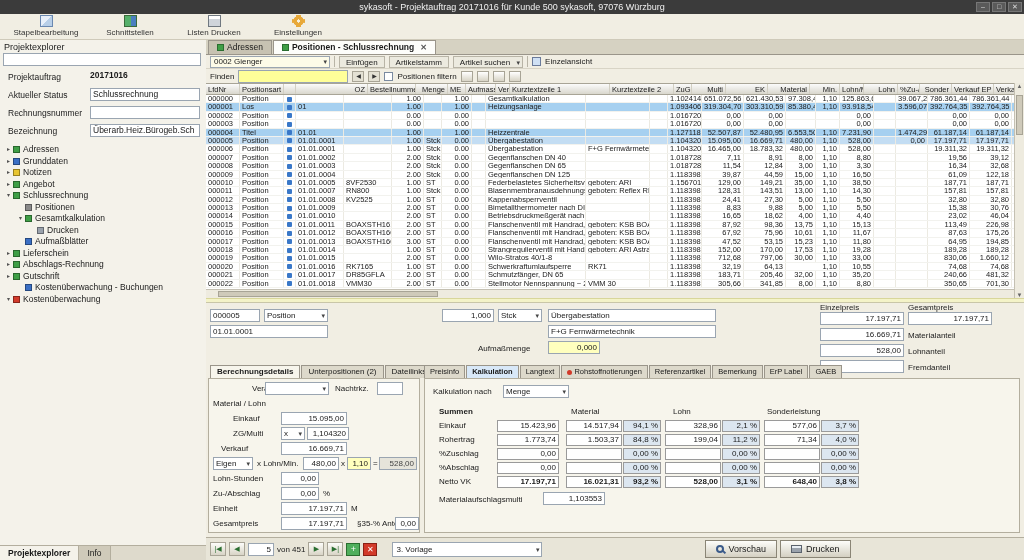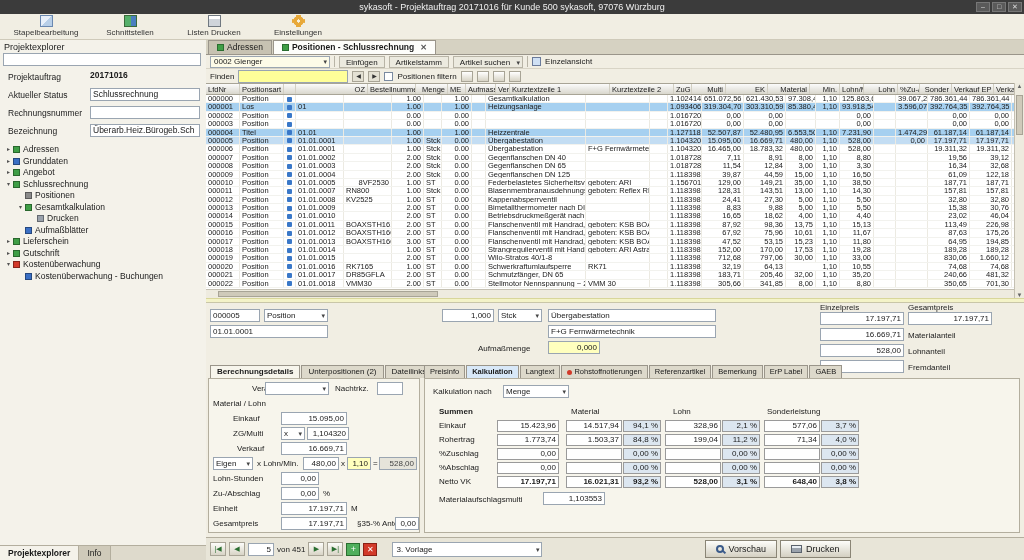--- a/index.html
+++ b/index.html
@@ -167,20 +167,25 @@
         <span class="tico" style="background: rgb(63, 158, 70);"></span>
         <span class="tlab">Adressen</span>
       </div>
       <div class="titem" style="padding-left: 4px;">
         <span class="texp">▸</span>
         <span class="tico" style="background: rgb(58, 111, 196);"></span>
         <span class="tlab">Grunddaten</span>
       </div>
       <div class="titem" style="padding-left: 4px;">
         <span class="texp">▸</span>
+        <span class="tico" style="background: rgb(232, 197, 48);"></span>
+        <span class="tlab">Notizen</span>
+      </div>
+      <div class="titem" style="padding-left: 4px;">
+        <span class="texp">▸</span>
         <span class="tico" style="background: rgb(63, 158, 70);"></span>
         <span class="tlab">Angebot</span>
       </div>
       <div class="titem" style="padding-left: 4px;">
         <span class="texp">▾</span>
         <span class="tico" style="background: rgb(63, 158, 70);"></span>
         <span class="tlab">Schlussrechnung</span>
       </div>
       <div class="titem" style="padding-left: 16px;">
         <span class="texp">&nbsp;</span>
@@ -203,31 +208,36 @@
         <span class="tlab">Aufmaßblätter</span>
       </div>
       <div class="titem" style="padding-left: 4px;">
         <span class="texp">▸</span>
         <span class="tico" style="background: rgb(63, 158, 70);"></span>
         <span class="tlab">Lieferschein</span>
       </div>
       <div class="titem" style="padding-left: 4px;">
         <span class="texp">▸</span>
         <span class="tico" style="background: rgb(63, 158, 70);"></span>
+        <span class="tlab">Abschlags-Rechnung</span>
+      </div>
+      <div class="titem" style="padding-left: 4px;">
+        <span class="texp">▸</span>
+        <span class="tico" style="background: rgb(63, 158, 70);"></span>
         <span class="tlab">Gutschrift</span>
+      </div>
+      <div class="titem" style="padding-left: 16px;">
+        <span class="texp">&nbsp;</span>
+        <span class="tico" style="background: rgb(58, 111, 196);"></span>
+        <span class="tlab">Kostenüberwachung - Buchungen</span>
       </div>
       <div class="titem" style="padding-left: 4px;">
         <span class="texp">▾</span>
         <span class="tico" style="background: rgb(210, 58, 42);"></span>
         <span class="tlab">Kostenüberwachung</span>
-      </div>
-      <div class="titem" style="padding-left: 16px;">
-        <span class="texp">&nbsp;</span>
-        <span class="tico" style="background: rgb(58, 111, 196);"></span>
-        <span class="tlab">Kostenüberwachung - Buchungen</span>
       </div>
     </div>
 
   <div class="sb-tabs">
     <div class="sb-tab active">Projektexplorer</div>
     <div class="sb-tab">Info</div>
   </div>
 </div>
 
 <div class="main">
@@ -531,21 +541,21 @@
         <div class="gc" style="width: 22px; text-align: right;"></div>
         <div class="gc" style="width: 32px; text-align: right;"></div>
         <div class="gc" style="width: 42px; text-align: right;">61,09</div>
         <div class="gc" style="width: 42px; text-align: right;">122,18</div>
       </div>
       <div class="grow normal">
         <div class="gc" style="width: 34px; text-align: left;">000010</div>
         <div class="gc" style="width: 44px; text-align: left;">Position</div>
         <div class="gc" style="width: 12px; text-align: center;"><span class="rowicon"></span></div>
         <div class="gc" style="width: 48px; text-align: left;">01.01.0005</div>
-        <div class="gc" style="width: 48px; text-align: right;">8VF2530</div>
+        <div class="gc" style="width: 48px; text-align: left;">8VF2530</div>
         <div class="gc" style="width: 32px; text-align: right;">1.00</div>
         <div class="gc" style="width: 18px; text-align: left;">ST</div>
         <div class="gc" style="width: 30px; text-align: right;">0.00</div>
         <div class="gc" style="width: 14px; text-align: left;"></div>
         <div class="gc" style="width: 100px; text-align: left;">Federbelastetes Sicherheitsventil</div>
         <div class="gc" style="width: 64px; text-align: left;">geboten: ARI</div>
         <div class="gc" style="width: 18px; text-align: left;"></div>
         <div class="gc" style="width: 34px; text-align: right;">1.156701</div>
         <div class="gc" style="width: 42px; text-align: right;">129,00</div>
         <div class="gc" style="width: 42px; text-align: right;">149,21</div>
@@ -894,21 +904,21 @@
 
       <div class="dlabel" style="left:4px; top:20px;">Material / Lohn</div>
 
       <div class="dlabel" style="left:24px; top:35px;">Einkauf</div>
       <div class="dbox num" style="left:72px; top:33px; width:66px;">15.095,00</div>
 
       <div class="dlabel" style="left:24px; top:50px;">ZG/Multi</div>
       <div class="dbox select" style="left:72px; top:48px; width:24px;">x</div>
       <div class="dbox num" style="left:98px; top:48px; width:42px;">1,104320</div>
 
-      <div class="dlabel" style="left:28px; top:65px;">Verkauf</div>
+      <div class="dlabel" style="left:12px; top:65px;">Verkauf</div>
       <div class="dbox num" style="left:72px; top:63px; width:66px;">16.669,71</div>
 
       <div class="dbox select" style="left:4px; top:78px; width:40px;">Eigen</div>
       <div class="dlabel" style="left:48px; top:80px;">x Lohn/Min.</div>
       <div class="dbox num" style="left:94px; top:78px; width:36px;">480,00</div>
       <div class="dlabel" style="left:132px; top:80px;">x</div>
       <div class="dbox num yellow" style="left:138px; top:78px; width:24px;">1,10</div>
       <div class="dlabel" style="left:164px; top:80px;">=</div>
       <div class="dbox num gray" style="left:170px; top:78px; width:38px;">528,00</div>
 

